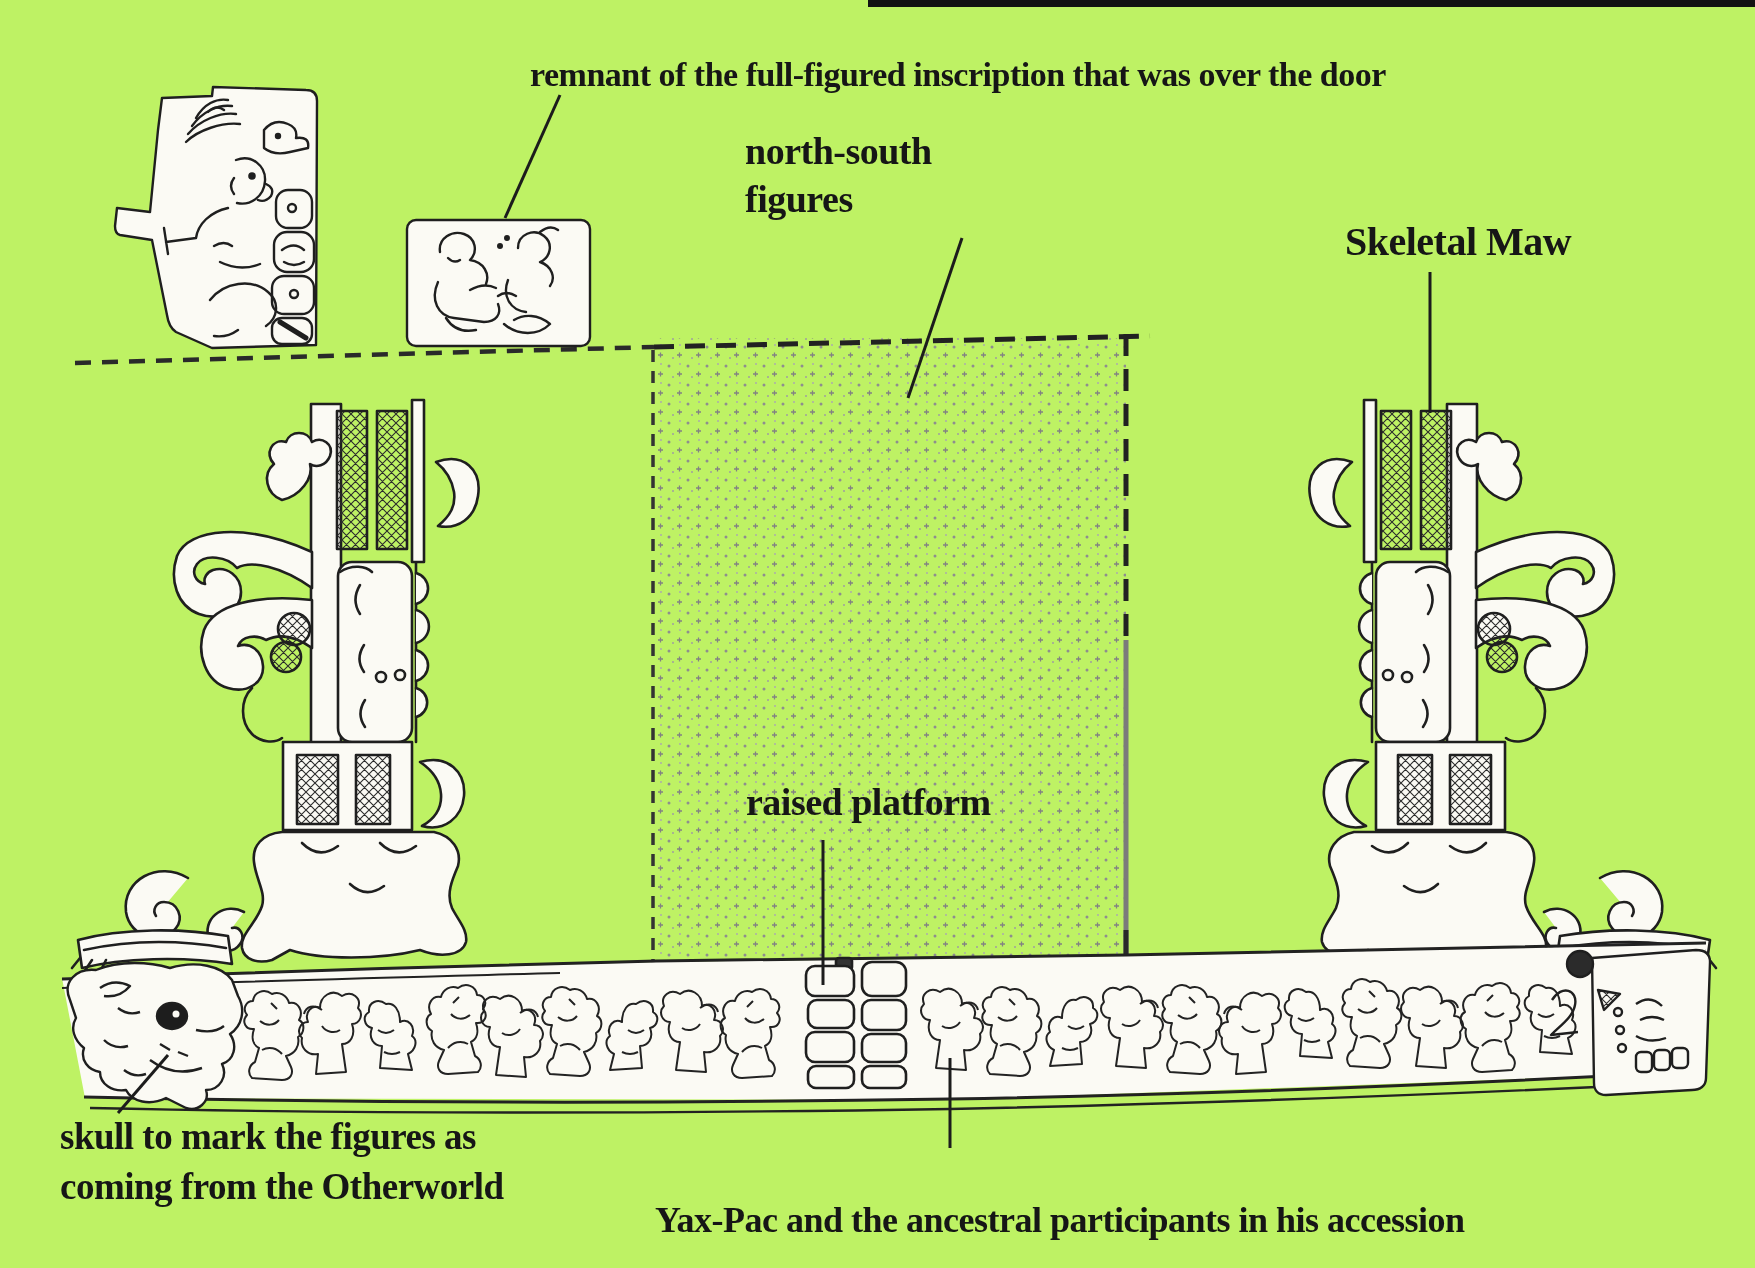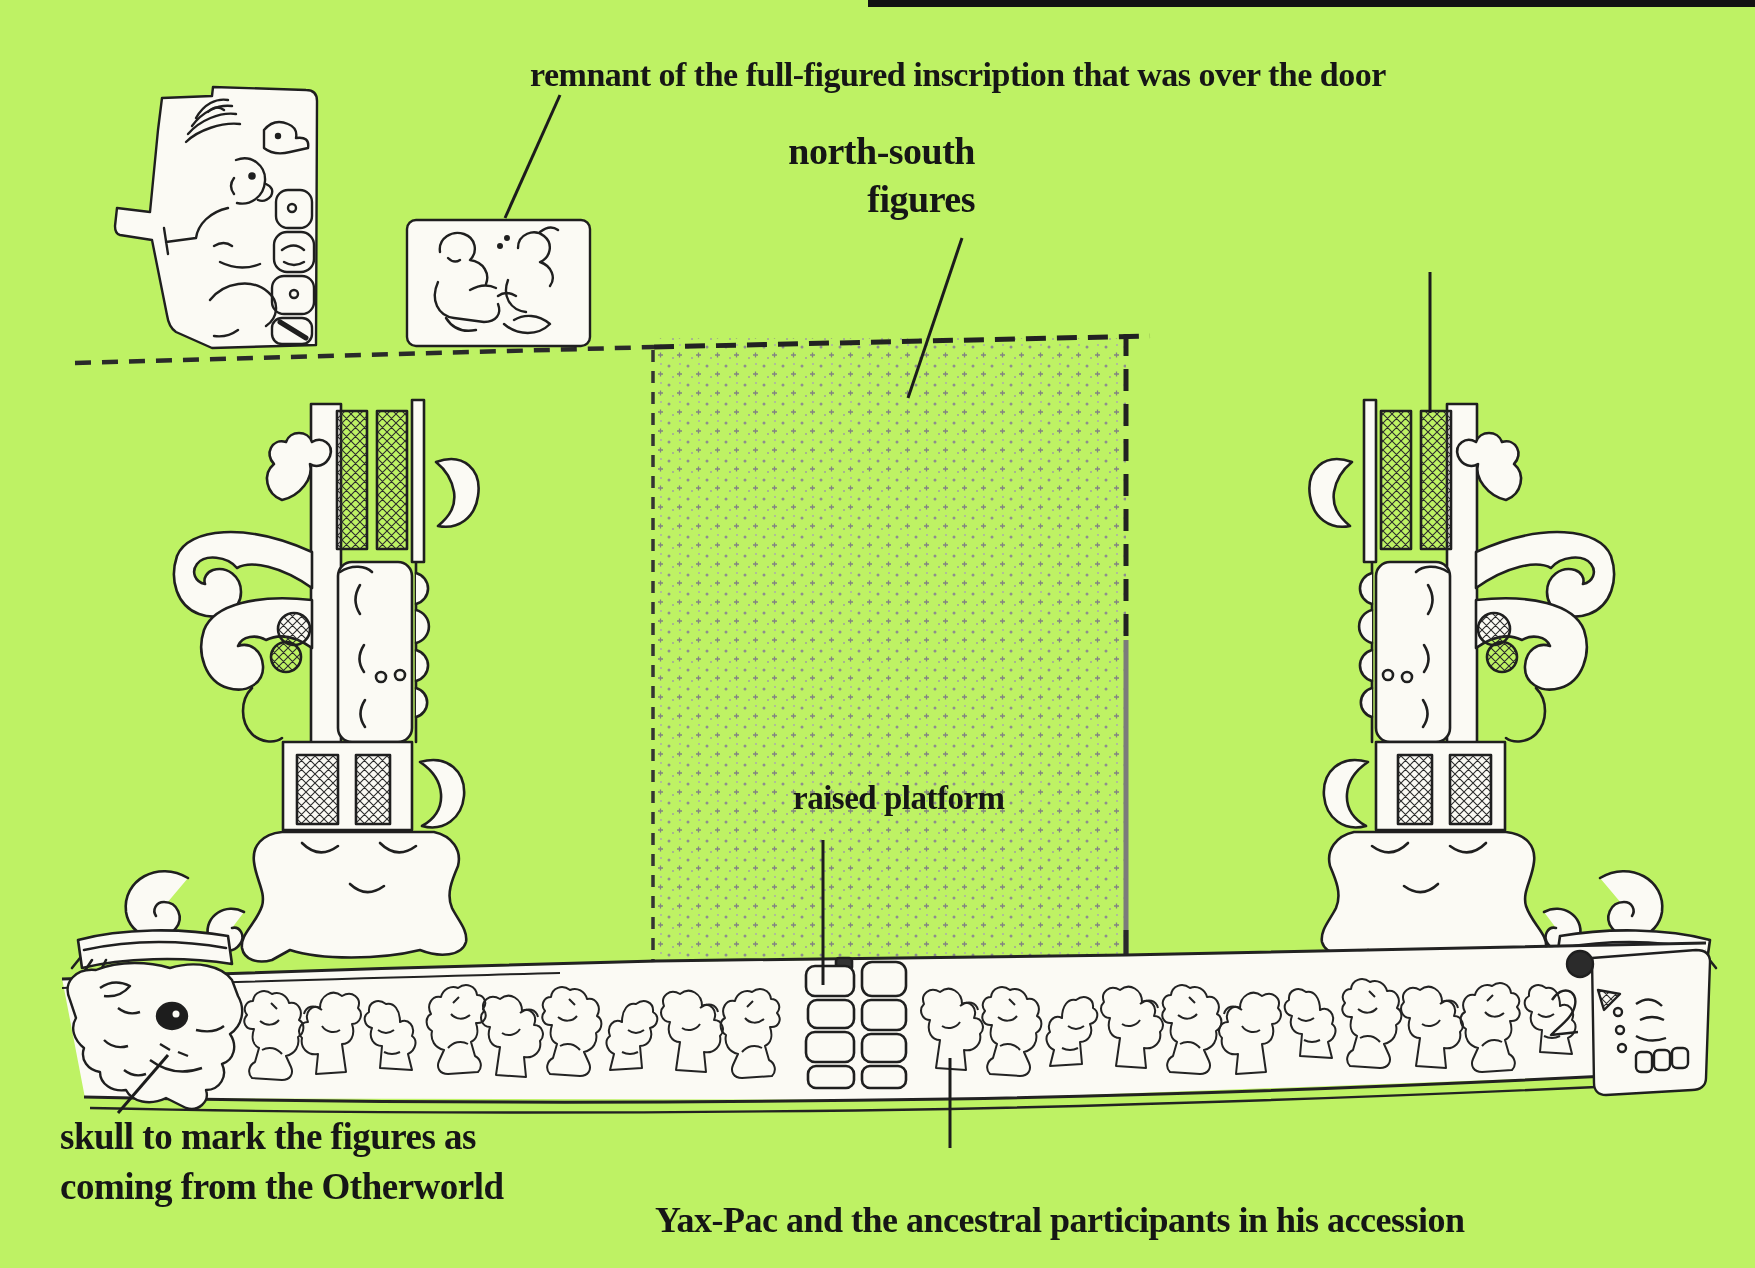--- a/index.html
+++ b/index.html
@@ -1,21 +1,21 @@
 <!DOCTYPE html>
 <html><head>
 <meta charset="utf-8">
 <style>
   html,body{margin:0;padding:0;background:#e8e6de;}
   .canvas{position:relative;width:1755px;height:1268px;background:#bef264;overflow:hidden;
           font-family:"Liberation Serif",serif;}
   .canvas svg{position:absolute;left:0;top:0;}
   .lbl{position:absolute;font-family:"Liberation Serif",serif;font-weight:bold;color:#161616;
        letter-spacing:-0.5px;white-space:nowrap;}
-  .lbl.center{text-align:right;}
+  .lbl.center{text-align:left;}
 </style>
 </head>
 <body>
 
 <div class="canvas">
 
 <svg width="1755" height="1268" viewBox="0 0 1755 1268">
   <defs>
     <pattern id="xh" width="9" height="9" patternUnits="userSpaceOnUse">
       <path d="M0,9 L9,0 M-2,2 L2,-2 M7,11 L11,7 M0,0 L9,9 M-2,7 L2,11 M7,-2 L11,2" stroke="#2c2c2c" stroke-width="1.1" fill="none"></path>
@@ -213,20 +213,21 @@
     <line x1="118" y1="1113" x2="168" y2="1055"></line>
     <line x1="950" y1="1058" x2="950" y2="1148"></line>
   </g>
 </svg>
 
   <div class="lbl" style="left:530px;top:56px;font-size:34px;">remnant of the full-figured inscription that was over the door</div>
   <div class="lbl center" style="left:745px;top:128px;width:230px;font-size:38px;line-height:1.25;">
     <div>north-south</div>
     <div>figures</div>
   </div>
-  <div class="lbl" style="left:793px;top:780px;font-size:33px;">raised platform</div>
+  <div class="lbl" style="left:1345px;top:218px;font-size:40px;">Skeletal Maw</div>
+  <div class="lbl" style="left:746px;top:780px;font-size:38px;">raised platform</div>
   <div class="lbl" style="left:60px;top:1112px;font-size:37px;line-height:1.35;font-family:Liberation Serif, serif;">
     <div>skull to mark the figures as</div>
     <div>coming from the Otherworld</div>
   </div>
   <div class="lbl" style="left:655px;top:1199px;font-size:36px;">Yax-Pac and the ancestral participants in his accession</div>
 
 </div>
 
 </body></html>

